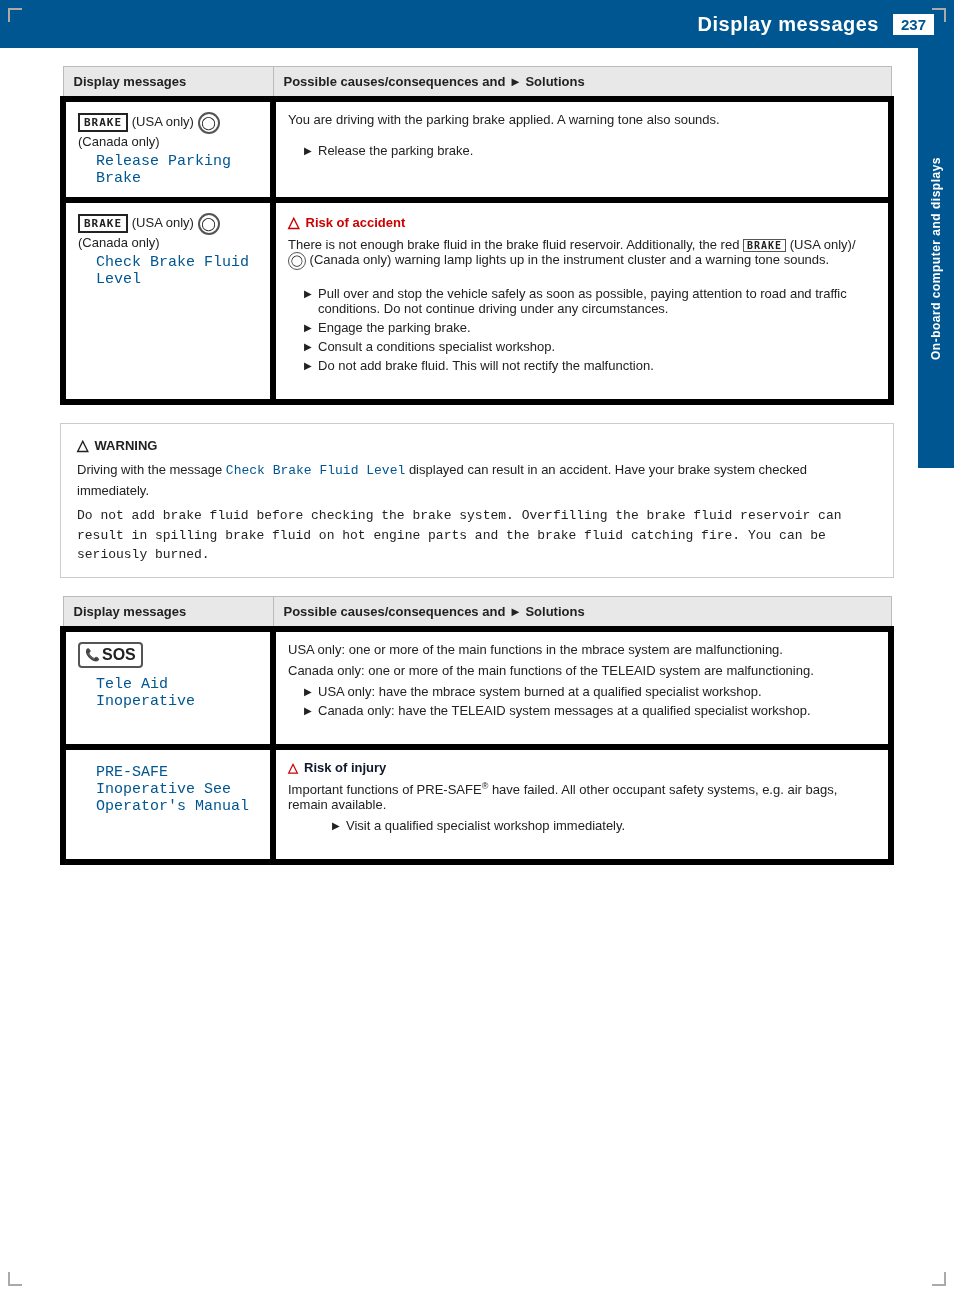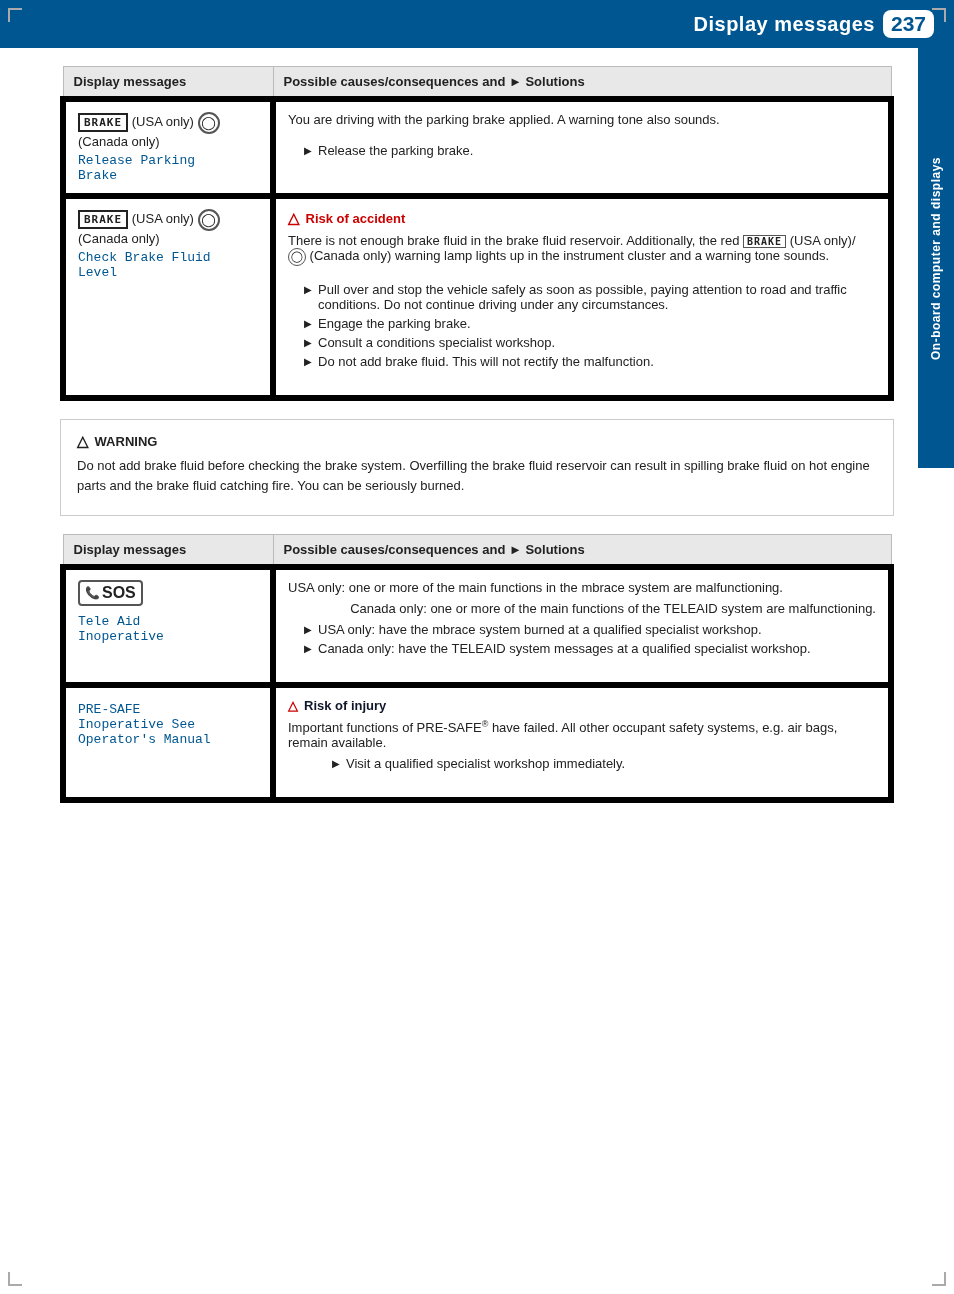--- a/index.html
+++ b/index.html
@@ -25,24 +25,23 @@
     }
     .header-title {
       font-size: 20px;
       font-weight: bold;
       letter-spacing: 0.5px;
     }
     .page-number {
       background: #fff;
       color: #005691;
       font-weight: bold;
-      font-size: 21px;
+      font-size: 15px;
       padding: 2px 8px;
-      margin-left: 8px;
-      border-radius: 8px;
+      margin-left: 14px;
     }
 
     
     .side-tab {
       position: absolute;
       right: 0;
       top: 48px;
       width: 36px;
       background: #005691;
       color: #fff;
@@ -107,23 +106,24 @@
       width: 22px;
       height: 22px;
       text-align: center;
       line-height: 18px;
       font-size: 13px;
       vertical-align: middle;
     }
     .display-msg-label {
       color: #005691;
       font-family: 'Courier New', Courier, monospace;
-      font-size: 13px;
+      font-size: 15px;
       display: block;
       margin-top: 4px;
+      margin-left: 18px;
     }
 
     .risk-header {
       color: #c00;
       font-weight: bold;
       display: flex;
       align-items: center;
       gap: 6px;
       margin-bottom: 6px;
       font-size: 13px;
@@ -178,21 +178,22 @@
     }
     .warning-title .warn-icon {
       font-size: 15px;
     }
     .warning-box p {
       font-size: 13px;
       margin-bottom: 6px;
       line-height: 1.5;
     }
     .warning-box p:last-child {
-      margin-bottom: 8px;
+      margin-bottom: 0;
+      font-family: Liberation Mono, monospace;
     }
 
     .pre-safe-label {
       color: #005691;
       font-family: 'Courier New', Courier, monospace;
       font-size: 13px;
     }
 
     
     .corner-mark {
@@ -305,20 +306,23 @@
         </td>
       </tr>
     </tbody>
   </table>
 
   <div class="warning-box">
     <div class="warning-title">
       <span class="warn-icon">△</span>
       <span>WARNING</span>
     </div>
+    <p>
+      Driving with the message <span class="pre-safe-label">Check Brake Fluid Level</span> displayed can result in an accident. Have your brake system checked immediately.
+    </p>
     <p>Do not add brake fluid before checking the brake system. Overfilling the brake fluid reservoir can result in spilling brake fluid on hot engine parts and the brake fluid catching fire. You can be seriously burned.</p>
   </div>
 
   <table class="msg-table">
     <thead>
       <tr>
         <th>Display messages</th>
         <th>
           Possible causes/consequences and ► Solutions
         </th>
@@ -329,21 +333,21 @@
       <tr>
         <td>
           <div style="display:inline-flex;align-items:center;border:2px solid #555;border-radius:4px;padding:2px 5px;margin-bottom:4px;">
             <span style="font-size:12px;margin-right:2px;">📞</span>
             <span style="font-weight:bold;font-size:16px;">SOS</span>
           </div>
           <span class="display-msg-label">Tele Aid<br>Inoperative</span>
         </td>
         <td>
           <p>USA only: one or more of the main functions in the mbrace system are malfunctioning.</p>
-          <p style="margin-top:6px;text-align:right;">Canada only: one or more of the main functions of the TELEAID system are malfunctioning.</p>
+          <p style="margin-top:6px;">Canada only: one or more of the main functions of the TELEAID system are malfunctioning.</p>
           <ul class="solutions" style="margin-top:6px;">
             <li>USA only: have the mbrace system burned at a qualified specialist workshop.</li>
             <li>Canada only: have the TELEAID system messages at a qualified specialist workshop.</li>
           </ul>
         </td>
       </tr>
 
       <tr>
         <td>
           <span class="display-msg-label">PRE-SAFE<br>Inoperative See<br>Operator's Manual</span>

